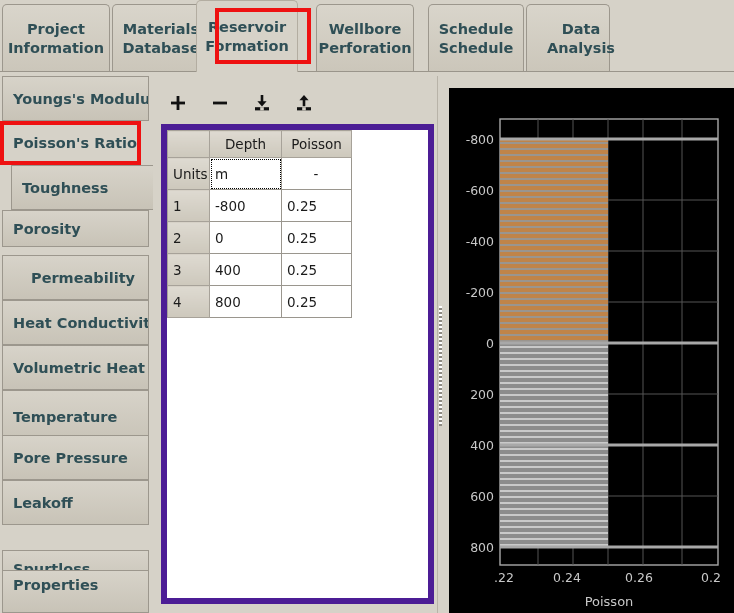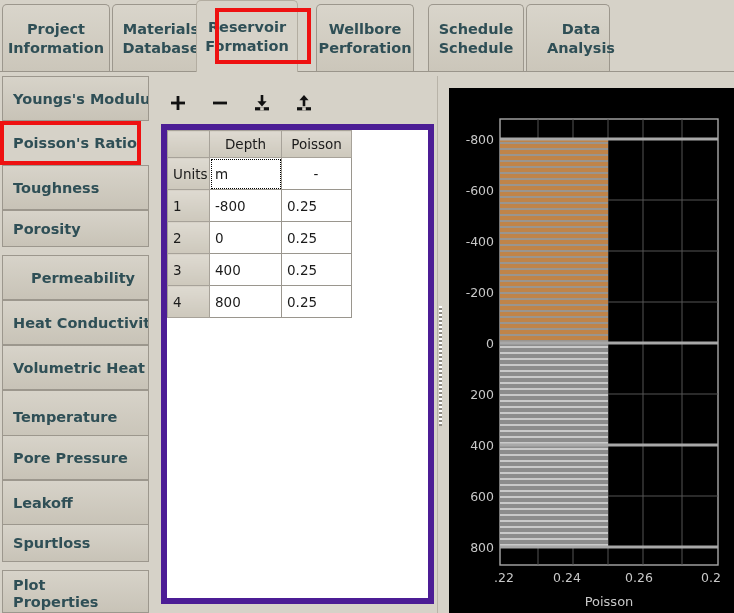--- a/index.html
+++ b/index.html
@@ -266,21 +266,21 @@
   <div class="sidebar">
 
     <div class="side-item" style="top:0px;height:45px;">
       <span>Youngs's Modulus</span>
     </div>
 
     <div class="side-item selected" style="top:47px;height:40px;">
       <span>Poisson's Ratio</span>
     </div>
 
-    <div class="side-item" style="top:89px;height:45px;">
+    <div class="side-item" style="top:89px;height:45px;margin-left:9px;">
       <span>Toughness</span>
     </div>
 
     <div class="side-item" style="top:134px;height:37px;">
       <span>Porosity</span>
     </div>
 
     <div class="side-item" style="top:179px;height:45px;padding-left:28px;">
       <span>Permeability</span>
     </div>
@@ -298,26 +298,25 @@
     </div>
 
     <div class="side-item" style="top:359px;height:45px;">
       <span>Pore Pressure</span>
     </div>
 
     <div class="side-item" style="top:404px;height:45px;">
       <span>Leakoff</span>
     </div>
 
-    <div class="side-item" style="top:448px;height:38px;">
+    <div class="side-item" style="top:474px;height:38px;">
       <span>Spurtloss</span>
     </div>
 
     <div class="side-item two-line" style="top:494px;height:43px;">
-      <div>Plot</div>
       <div>Properties</div>
     </div>
 
     <div class="side-hl" style="left:0px;top:45px;width:141px;height:44px;"></div>
   </div>
 
   <div class="tablepanel">
 
     <div class="toolbar">
 

